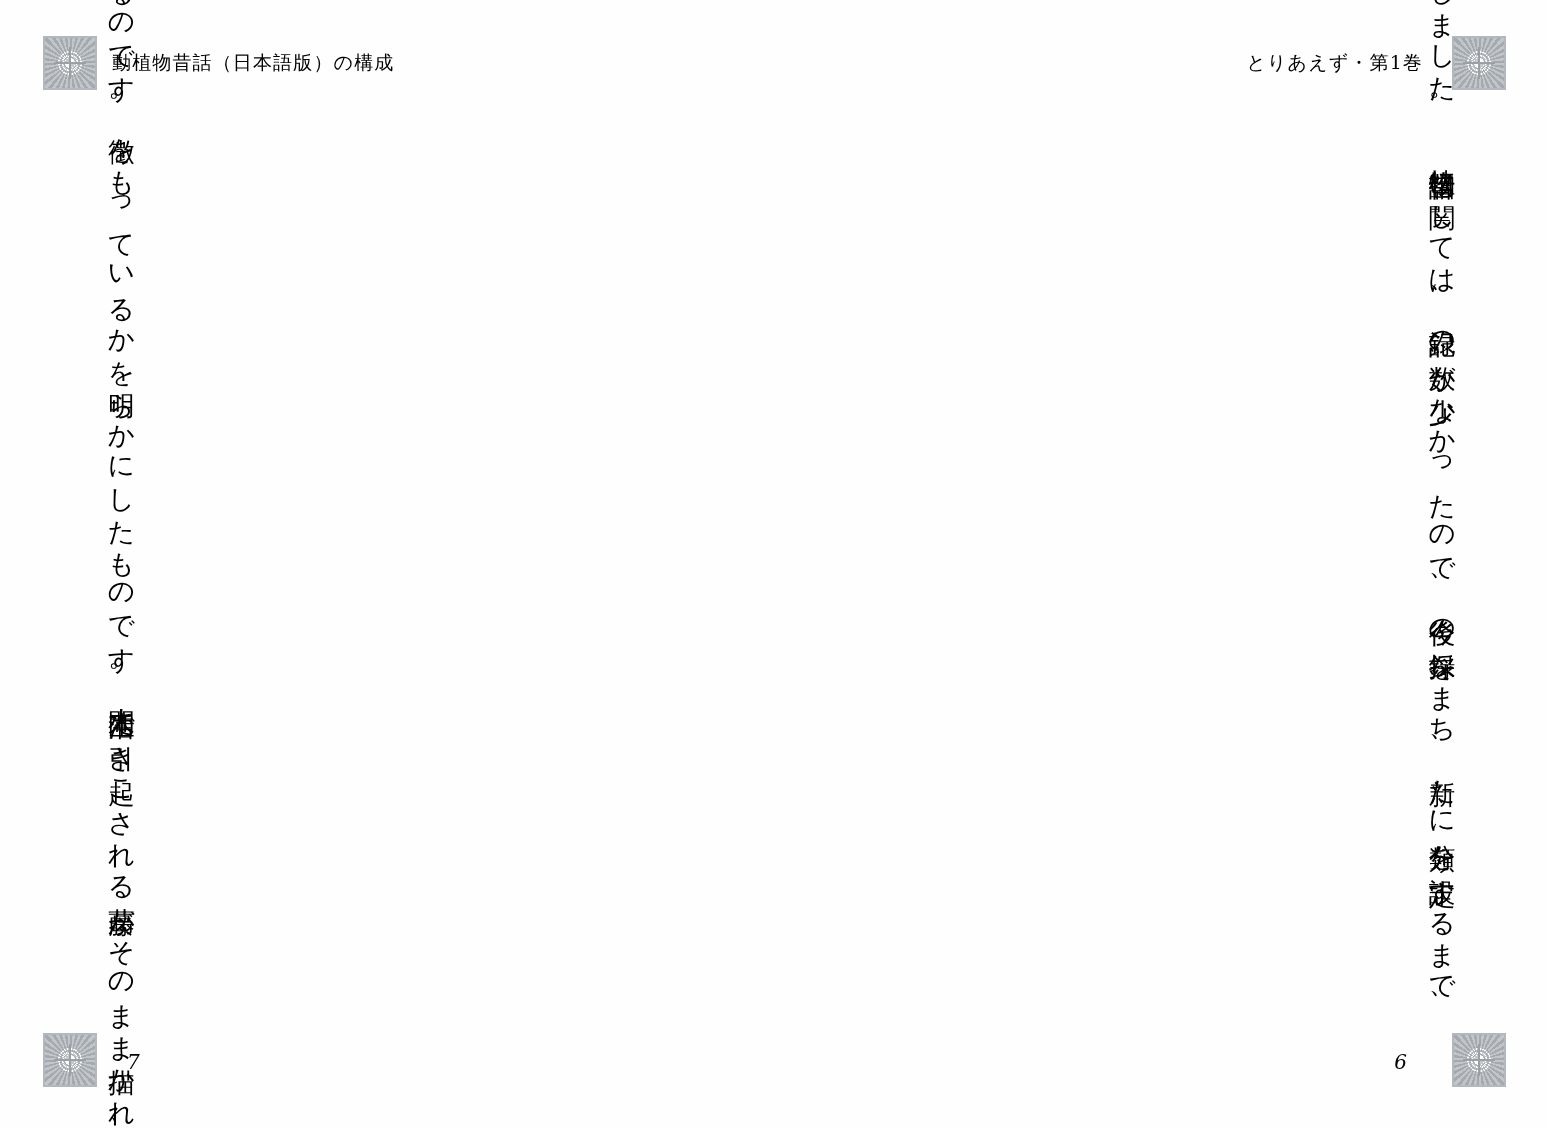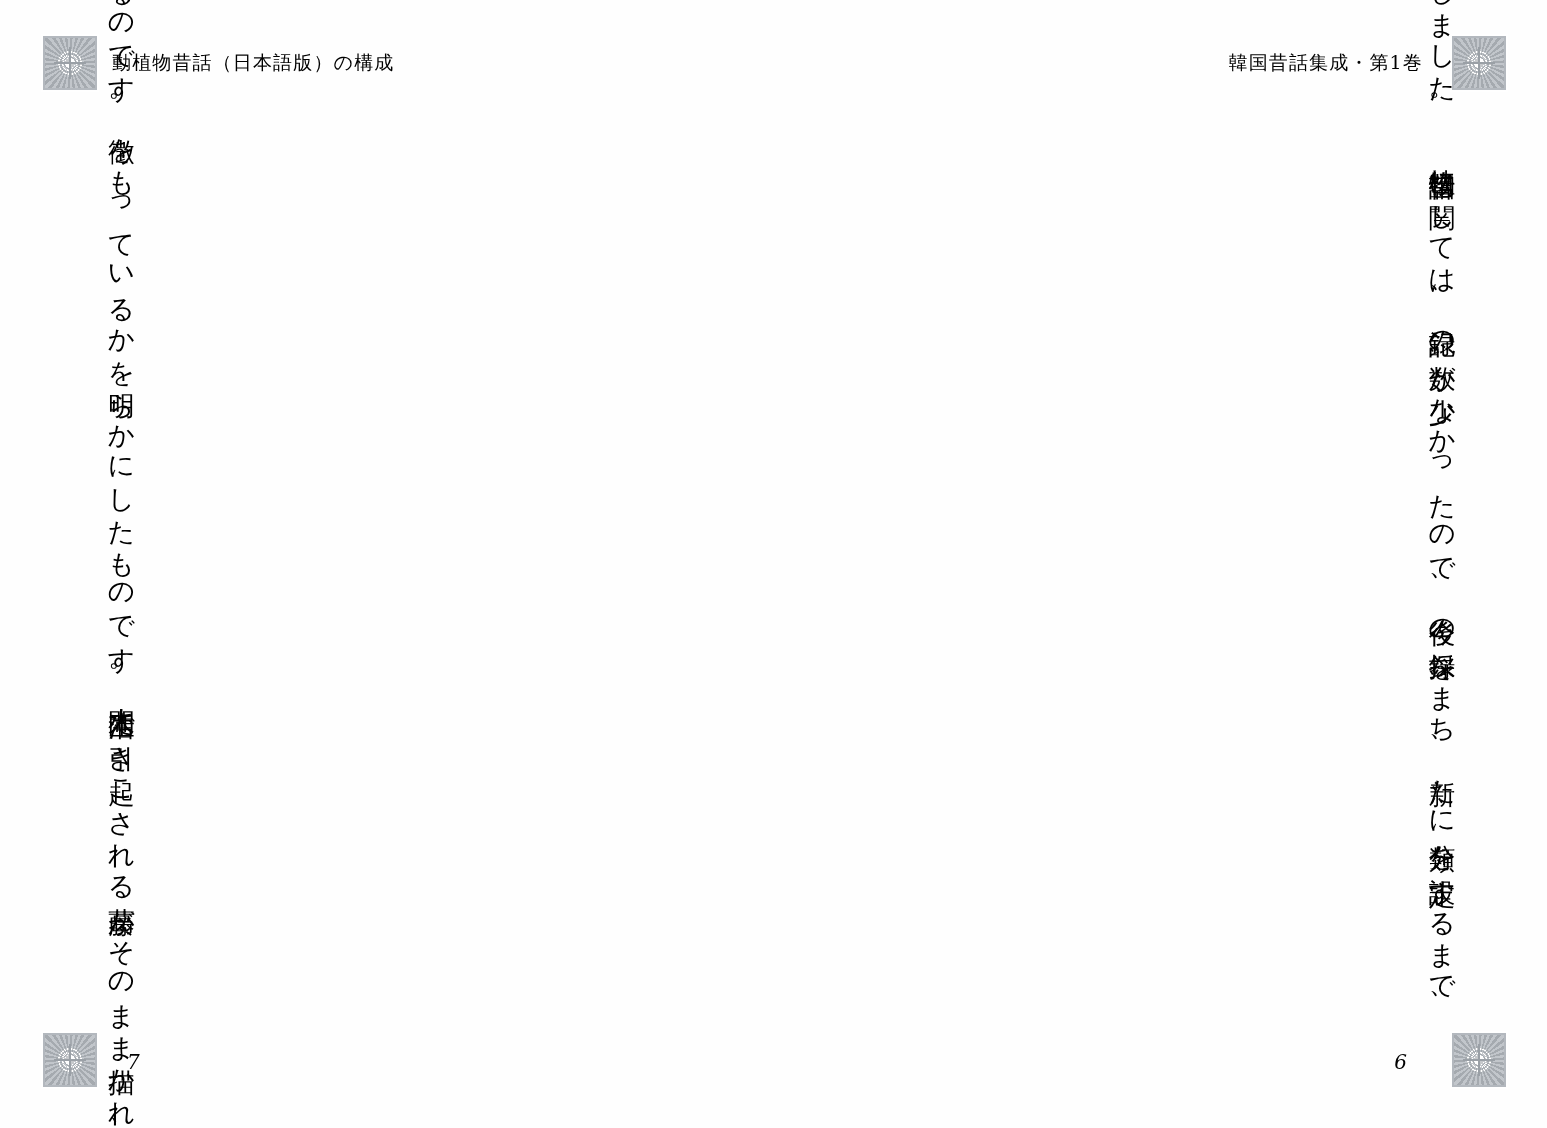--- a/index.html
+++ b/index.html
@@ -127,21 +127,21 @@
 <body>
 
 <div class="spread">
 
   <div class="ornament orn-tl"></div>
   <div class="ornament orn-tr"></div>
   <div class="ornament orn-bl"></div>
   <div class="ornament orn-br"></div>
 
   <div class="runhead runhead-left">動植物昔話（日本語版）の構成</div>
-  <div class="runhead runhead-right">韓国昔話集成・第1巻</div>
+  <div class="runhead runhead-right">とりあえず・第1巻</div>
 
   <div class="folio folio-left">7</div>
   <div class="folio folio-right">6</div>
 
   <div class="page page-right" id="body-right">
       <div class="col indent">植物昔話に関しては、記録の数が少なかったので、今後の採録をまち、新たに分類を設定するまで、</div>
       <div class="col">とりあえず「動植物昔話」に包括することとしました。</div>
     </div>
 
   <div class="page page-left" id="body-left">

